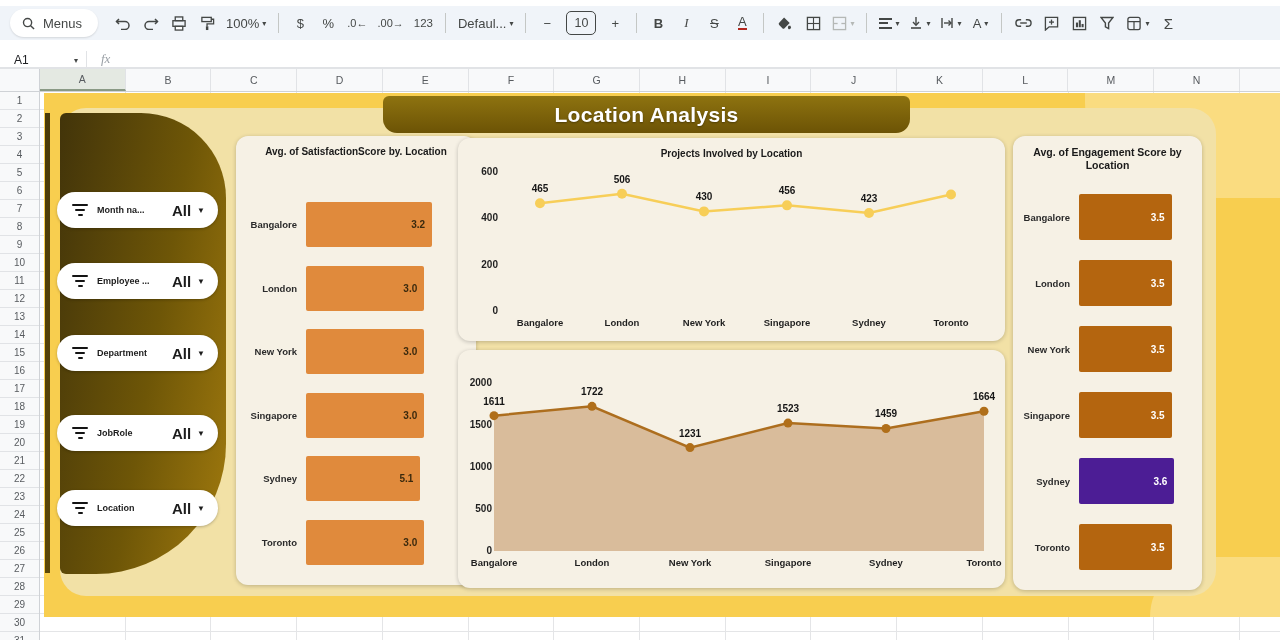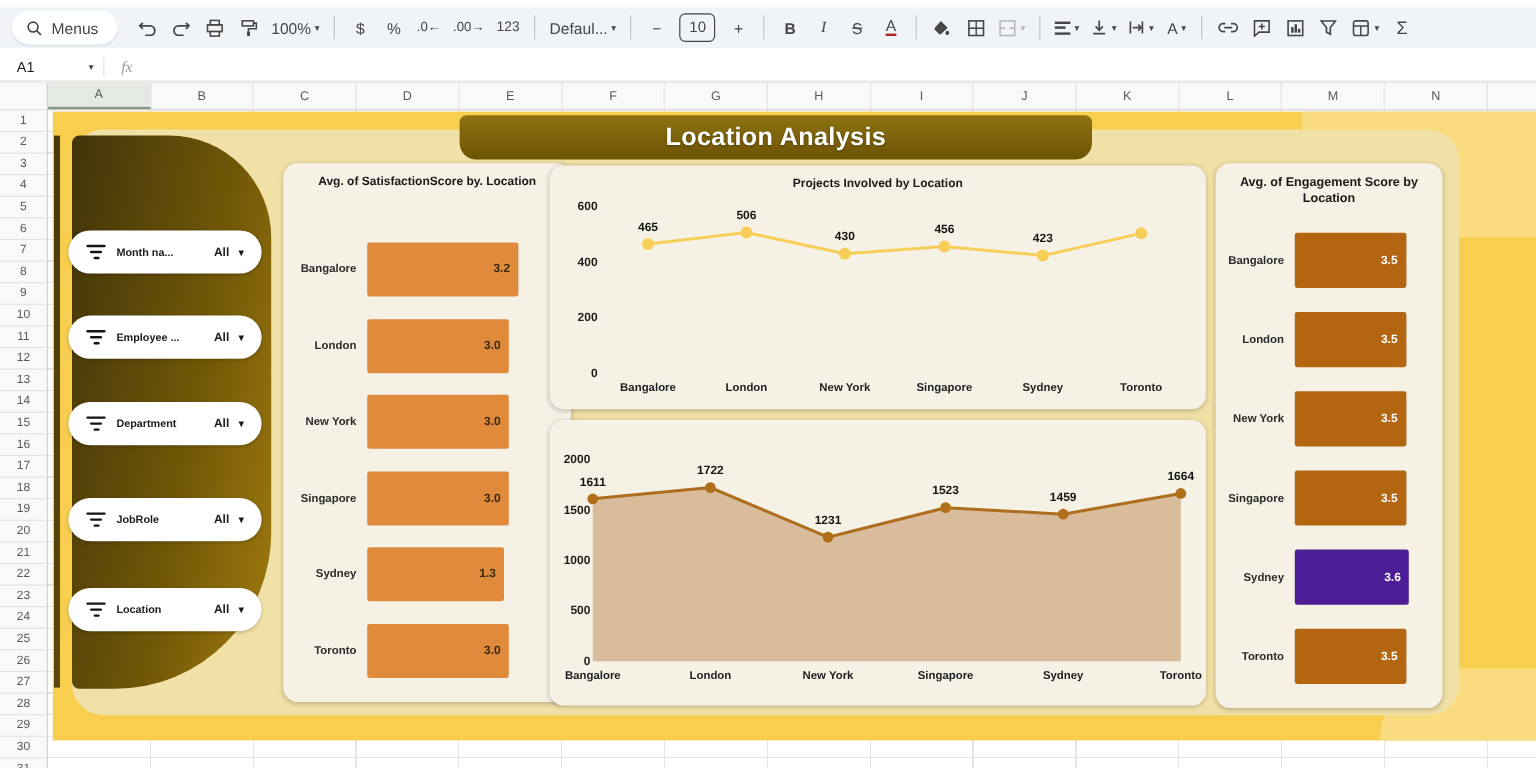--- a/index.html
+++ b/index.html
@@ -23,21 +23,21 @@
     display:flex; align-items:center; justify-content:center; font-size:12.5px; color:#444746; margin:0 4px; }
   .disabled { color:#b5b8b6 !important; }
   .strike { text-decoration:line-through; }
   .ualine { border-bottom:2.5px solid #b3261e; padding-bottom:0px; line-height:12px; }
   .align-icon { display:inline-flex; flex-direction:column; gap:2.5px; }
   .align-icon i { display:block; width:13px; height:2px; background:#444746; }
   .align-icon i:nth-child(2){ width:9px; } .align-icon i:nth-child(3){ width:13px; }
 
   
   .formula-bar { position:absolute; left:0; top:44px; width:1280px; height:24px; background:#fff;
-    border-bottom:1px solid #e1e3e6; display:flex; align-items:center; }
+    border-bottom:1px solid #e1e3e6; display:flex; align-items:flex-end; }
   .name-box { width:86px; padding-left:14px; font-size:12px; color:#202124; display:flex; align-items:center; }
   .name-box .caret{ margin-left:auto; margin-right:8px;}
   .fx { font-style:italic; font-family:"Liberation Serif", serif; color:#9aa0a6; font-size:13px; margin-left:14px; }
   .fb-div { width:1px; height:16px; background:#e1e3e6; }
 
   
   .col-headers { position:absolute; left:0; top:68px; width:1280px; height:24px; background:#f8f9fa;
     border-top:1px solid #e1e3e6; border-bottom:1px solid #cfd2d6; display:flex; }
   .corner-box { width:40px; height:100%; border-right:1px solid #cfd2d6; background:#f8f9fa; }
   .col-h { width:85.71px; height:100%; border-right:1px solid #e1e3e6; display:flex;
@@ -64,21 +64,21 @@
     background:linear-gradient(#8E7310,#6C5305); border-radius:6px 6px 14px 14px;
     display:flex; align-items:center; justify-content:center;
     color:#fff; font-size:21px; font-weight:bold; letter-spacing:.3px; text-shadow:0 1px 2px rgba(0,0,0,.35); }
 
   .filter-pill { position:absolute; left:13px; width:161px; height:36px; background:#fff; border-radius:18px;
     display:flex; align-items:center; box-shadow:0 1px 3px rgba(0,0,0,.25); cursor:pointer; }
   .f-icon { display:inline-flex; flex-direction:column; align-items:center; gap:2.5px; margin:0 9px 0 15px; }
   .f-icon i { display:block; height:2.5px; background:#141414; border-radius:1px; }
   .f-icon i:nth-child(1){width:16px;} .f-icon i:nth-child(2){width:10px;} .f-icon i:nth-child(3){width:5px;}
   .f-label { font-size:9px; font-weight:bold; color:#1c1c1c; flex:1; }
-  .f-value { font-size:10px; font-weight:bold; color:#1c1c1c; margin-right:6px; }
+  .f-value { font-size:15px; font-weight:bold; color:#1c1c1c; margin-right:6px; }
   .f-caret { font-size:8px; color:#1c1c1c; margin-right:13px; }
 
   .card { position:absolute; background:#F6F1E5; border-radius:12px; box-shadow:0 1px 4px rgba(0,0,0,.22); }
   .card-title { position:absolute; top:10px; left:0; right:0; text-align:center;
     font-size:10px; font-weight:bold; color:#1a1a1a; white-space:nowrap; }
   .card-title.wrap { white-space:normal; padding:0 14px; font-size:10.5px; line-height:1.25; }
   #card-satisfaction { left:192px; top:43px; width:240px; height:449px; }
   #card-projects     { left:414px; top:45px; width:547px; height:203px; }
   #card-training     { left:414px; top:257px; width:547px; height:238px; }
   #card-engagement   { left:969px; top:43px; width:189px; height:454px; }
@@ -410,21 +410,21 @@
           </div>
           <div class="hbar-row" style="height: 63.5px;">
             <span class="hbar-label" style="width: 66px;">Singapore</span>
             <div class="hbar-track" style="height: 45px;">
               <div class="hbar-bar" style="width: 88.2353%; background: rgb(224, 138, 60); color: rgb(59, 42, 14);">3.0</div>
             </div>
           </div>
           <div class="hbar-row" style="height: 63.5px;">
             <span class="hbar-label" style="width: 66px;">Sydney</span>
             <div class="hbar-track" style="height: 45px;">
-              <div class="hbar-bar" style="width: 85.2941%; background: rgb(224, 138, 60); color: rgb(59, 42, 14);">1.3</div>
+              <div class="hbar-bar" style="width: 85.2941%; background: rgb(224, 138, 60); color: rgb(59, 42, 14);">5.1</div>
             </div>
           </div>
           <div class="hbar-row" style="height: 63.5px;">
             <span class="hbar-label" style="width: 66px;">Toronto</span>
             <div class="hbar-track" style="height: 45px;">
               <div class="hbar-bar" style="width: 88.2353%; background: rgb(224, 138, 60); color: rgb(59, 42, 14);">3.0</div>
             </div>
           </div>
         </div>
     </div>

